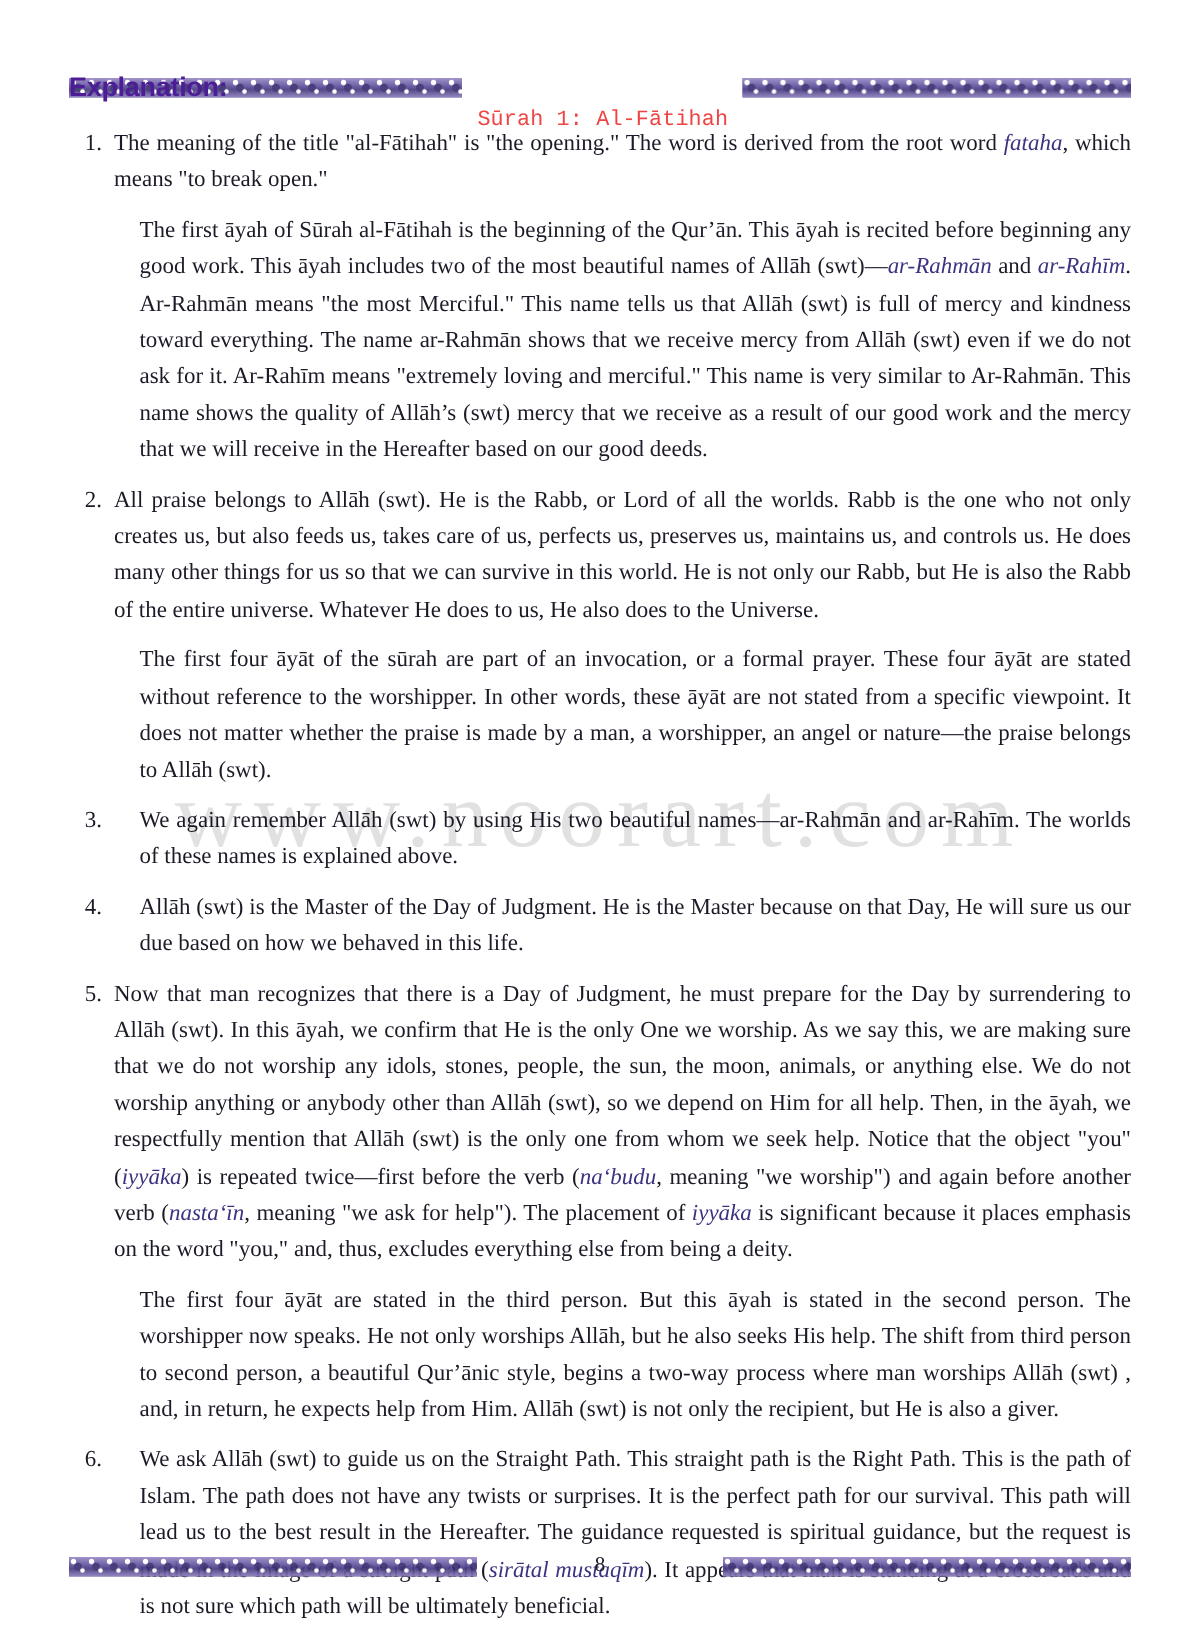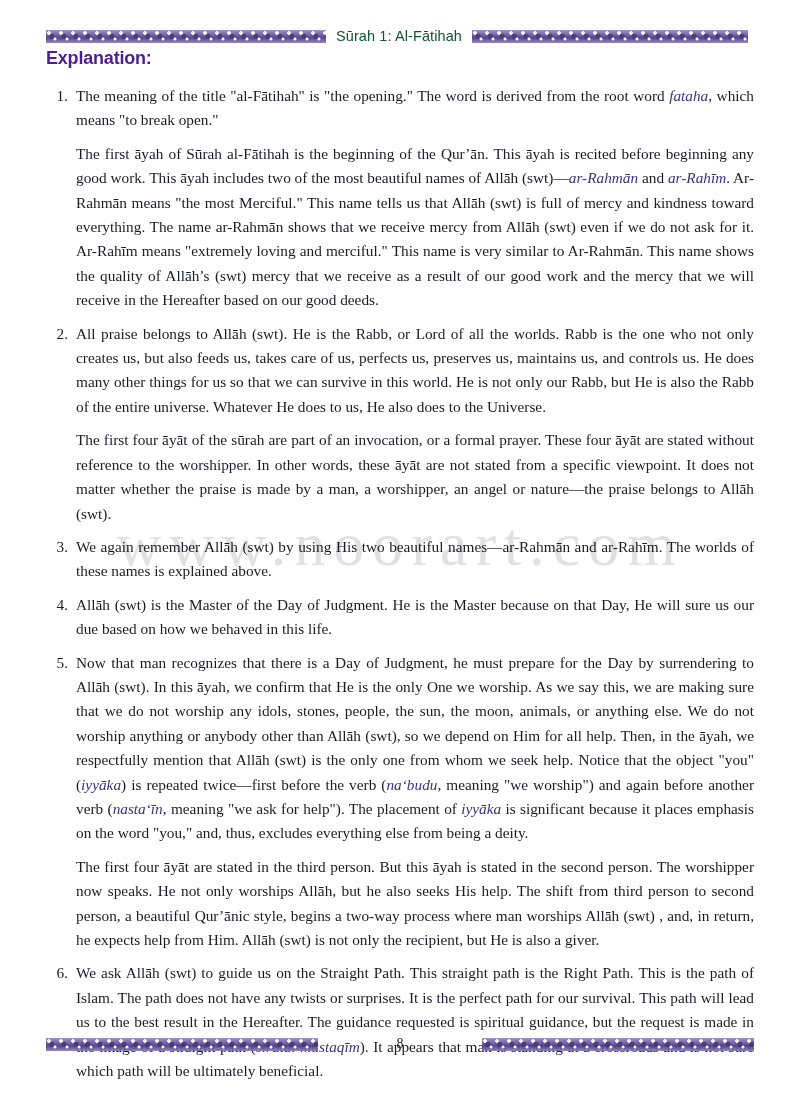--- a/index.html
+++ b/index.html
@@ -43,26 +43,27 @@
     left: 46px;
     top: 28px;
     width: 708px;
     display: flex;
     align-items: center;
     gap: 0;
   }
   .running-head .strip-left { width: 280px; }
   .running-head .strip-right { width: 276px; }
   .running-head .rh-title {
-    font-family: Liberation Sans, sans-serif;
+    font-family: Liberation Mono, monospace;
     font-size: 14.5px;
-    color: #14532d;
+    color: #ef4444;
     white-space: nowrap;
     padding: 0 10px;
     letter-spacing: 0.1px;
+    margin-top: 44px;
   }
 
   .footer {
     position: absolute;
     left: 46px;
     top: 1036px;
     width: 708px;
     display: flex;
     align-items: center;
   }
@@ -119,21 +120,21 @@
   p.para {
     margin: 0 0 9px 0;
     font-size: 15.3px;
     line-height: 24.4px;
     color: #1b1b28;
     text-align: justify;
     text-justify: inter-word;
     -webkit-hyphens: none;
     hyphens: none;
   }
-  p.para:last-child { margin-bottom: 0; }
+  p.para:last-child { margin-bottom: 0; margin-left: 17px; }
   li.item { margin-bottom: 9px; }
 
   .tl {
     font-style: italic;
     color: #3b3380;
   }
 
   
   .watermark {
     position: absolute;

